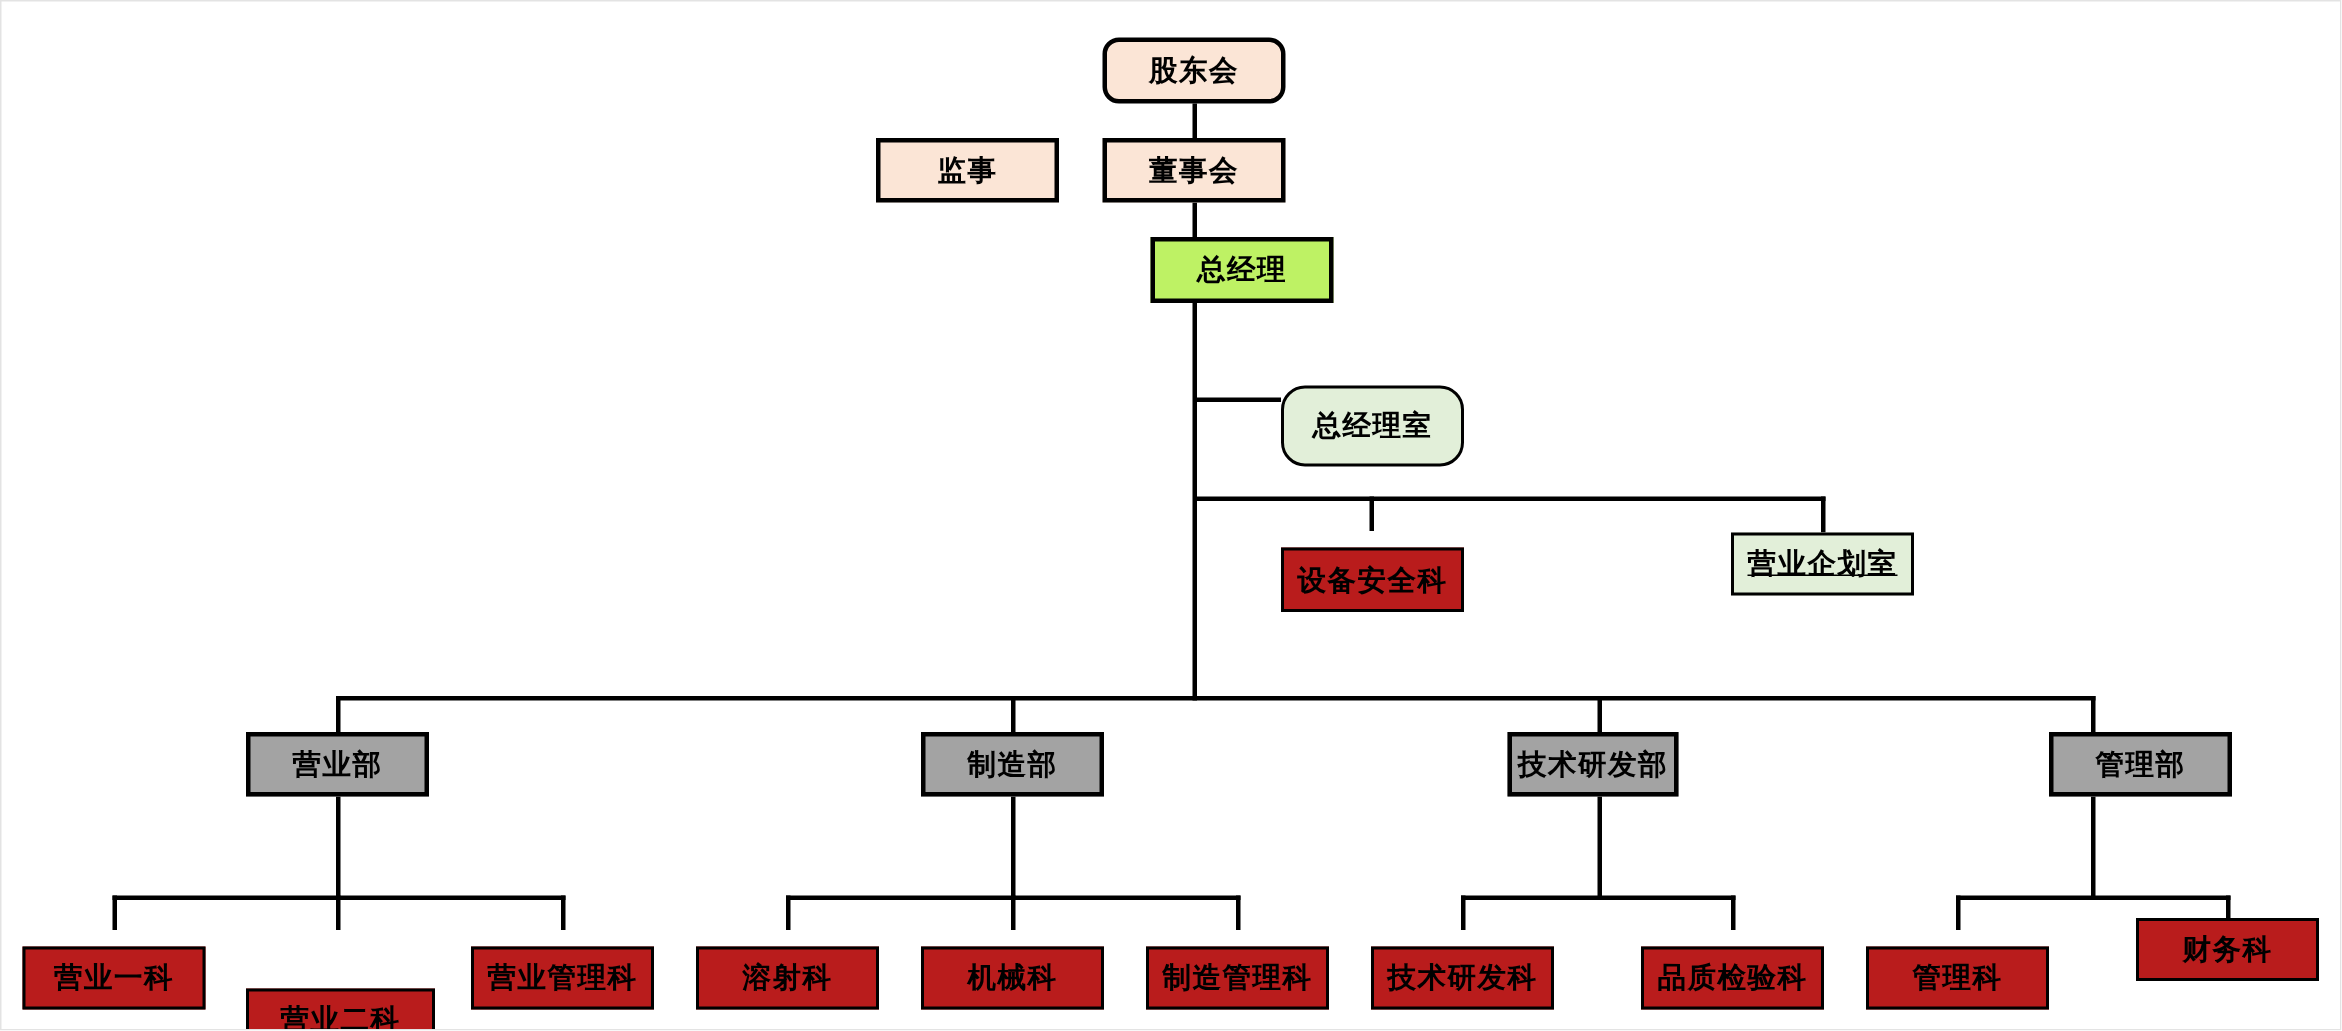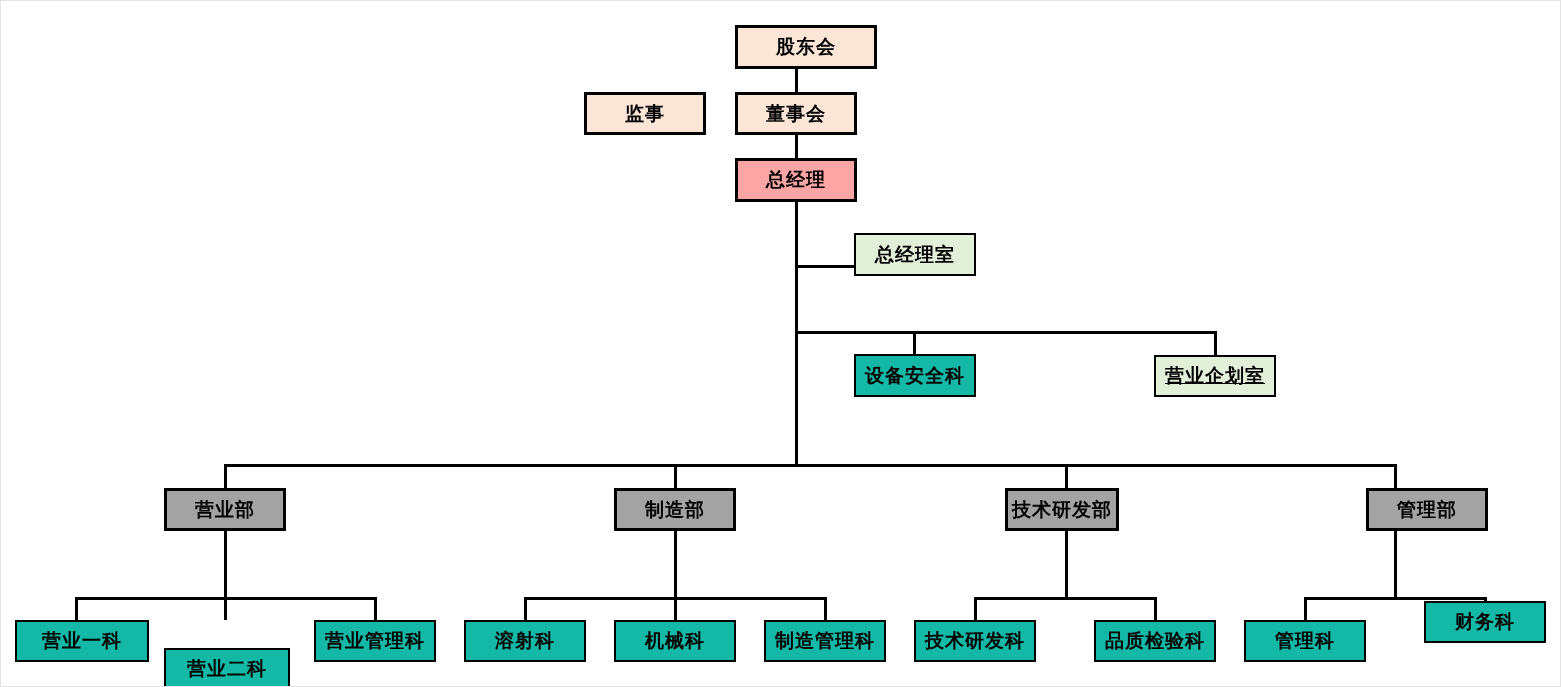--- a/index.html
+++ b/index.html
@@ -16,24 +16,24 @@
     position:absolute;
     display:flex;align-items:center;justify-content:center;
     box-sizing:border-box;
     border:2px solid #000;
     font-size:19px;font-weight:bold;color:#000;
     letter-spacing:1px;
     white-space:nowrap;
   }
   .bw3{border-width:3px;}
   .c-peach{background:#fbe5d6;}
-  .c-yellow{background:#fca5a5;}
+  .c-yellow{background:#bef264;margin-left:32px;}
   .c-green{background:#e2efd9;}
   .c-blue{background:#a3a3a3;}
-  .c-lblue{background:#14b8a6;}
+  .c-lblue{background:#b91c1c;margin-top:11px;}
   .ln{position:absolute;background:#000;}
 </style>
 </head>
 <body>
 
 <div id="canvas">
 
   <div class="ln" style="left:794px;top:68px;width:3px;height:25px;"></div>
   <div class="ln" style="left:794px;top:134px;width:3px;height:25px;"></div>
   <div class="ln" style="left:794px;top:201px;width:3px;height:265px;"></div>
@@ -62,32 +62,32 @@
   <div class="ln" style="left:1064px;top:530px;width:3px;height:68px;"></div>
   <div class="ln" style="left:973px;top:596px;width:183px;height:3px;"></div>
   <div class="ln" style="left:973px;top:596px;width:3px;height:23px;"></div>
   <div class="ln" style="left:1153px;top:596px;width:3px;height:23px;"></div>
 
   <div class="ln" style="left:1393px;top:530px;width:3px;height:68px;"></div>
   <div class="ln" style="left:1303px;top:596px;width:183px;height:3px;"></div>
   <div class="ln" style="left:1303px;top:596px;width:3px;height:23px;"></div>
   <div class="ln" style="left:1483px;top:596px;width:3px;height:23px;"></div>
 
-  <div class="node c-peach bw3" style="left:734px;top:24px;width:142px;height:44px;">股东会</div>
+  <div class="node c-peach bw3" style="left:734px;top:24px;width:122px;height:44px;border-radius:11px;">股东会</div>
   <div class="node c-peach bw3" style="left:583px;top:91px;width:122px;height:43px;">监事</div>
   <div class="node c-peach bw3" style="left:734px;top:91px;width:122px;height:43px;">董事会</div>
   <div class="node c-yellow bw3" style="left:734px;top:157px;width:122px;height:44px;">总经理</div>
-  <div class="node c-green" style="left:853px;top:232px;width:122px;height:43px;">总经理室</div>
+  <div class="node c-green" style="left:853px;top:256px;width:122px;height:54px;border-radius:16px;">总经理室</div>
   <div class="node c-lblue" style="left:853px;top:353px;width:122px;height:43px;">设备安全科</div>
   <div class="node c-green" style="left:1153px;top:354px;width:122px;height:42px;text-decoration:underline;">营业企划室</div>
   <div class="node c-blue bw3" style="left:163px;top:487px;width:122px;height:43px;">营业部</div>
   <div class="node c-blue bw3" style="left:613px;top:487px;width:122px;height:43px;">制造部</div>
   <div class="node c-blue bw3" style="left:1004px;top:487px;width:114px;height:43px;">技术研发部</div>
   <div class="node c-blue bw3" style="left:1333px;top:487px;width:122px;height:43px;margin-left:32px;">管理部</div>
-  <div class="node c-lblue" style="left:14px;top:619px;width:134px;height:42px;">营业一科</div>
+  <div class="node c-lblue" style="left:14px;top:619px;width:122px;height:42px;">营业一科</div>
   <div class="node c-lblue" style="left:163px;top:647px;width:126px;height:42px;">营业二科</div>
   <div class="node c-lblue" style="left:313px;top:619px;width:122px;height:42px;">营业管理科</div>
   <div class="node c-lblue" style="left:613px;top:619px;width:122px;height:42px;">机械科</div>
   <div class="node c-lblue" style="left:463px;top:619px;width:122px;height:42px;">溶射科</div>
   <div class="node c-lblue" style="left:763px;top:619px;width:122px;height:42px;">制造管理科</div>
   <div class="node c-lblue" style="left:913px;top:619px;width:122px;height:42px;">技术研发科</div>
   <div class="node c-lblue" style="left:1093px;top:619px;width:122px;height:42px;">品质检验科</div>
   <div class="node c-lblue" style="left:1243px;top:619px;width:122px;height:42px;">管理科</div>
   <div class="node c-lblue" style="left:1423px;top:600px;width:122px;height:42px;">财务科</div>
 

